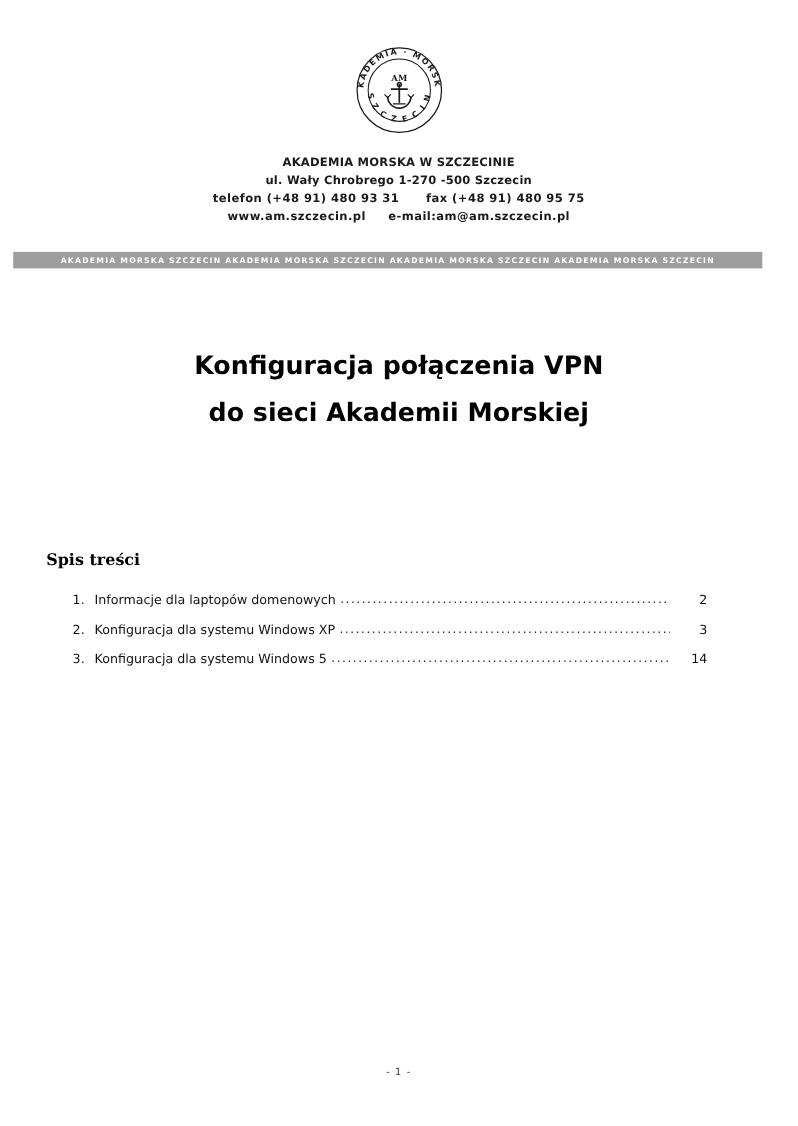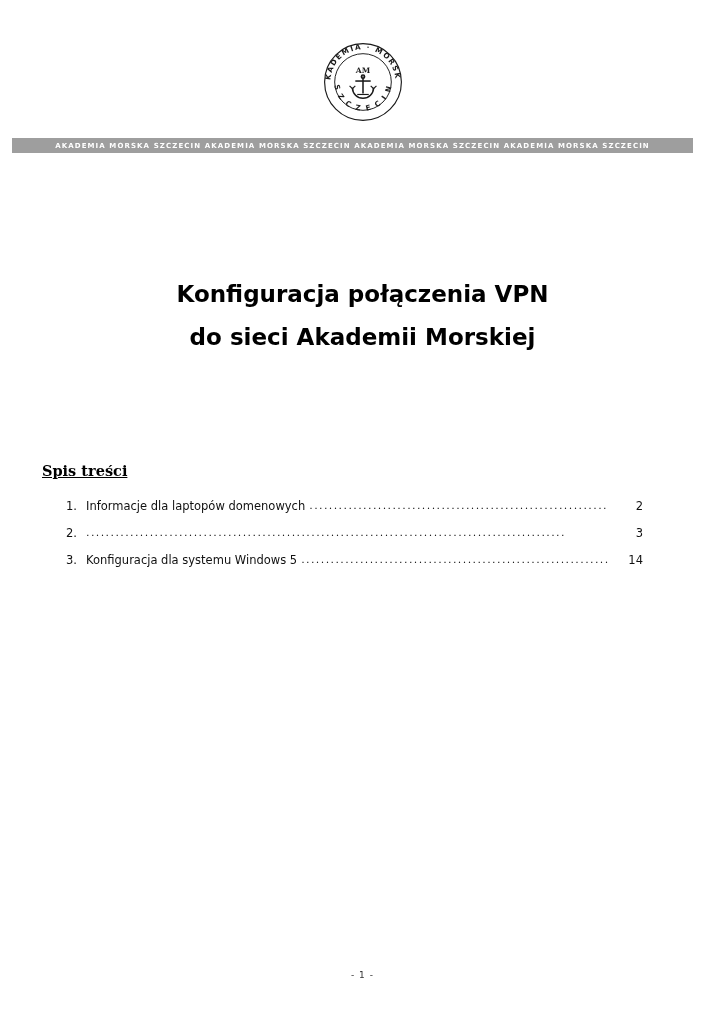--- a/index.html
+++ b/index.html
@@ -46,21 +46,21 @@
     font-weight: bold;
     color: #1a1a1a;
     line-height: 1.55;
     letter-spacing: 0.2px;
   }
   .header-block .line { white-space: pre; }
   .header-block .line.contact { letter-spacing: 0.4px; }
 
   
   .ribbon {
-    margin: 8px 0 0 -28px;
+    margin: 24px 0 0 -28px;
     width: 681px;
     height: 15px;
     background: #9e9e9e;
     color: #ffffff;
     font-size: 7px;
     font-weight: bold;
     letter-spacing: 1.1px;
     display: flex;
     align-items: center;
     justify-content: center;
@@ -71,36 +71,35 @@
   
   .version {
     margin-top: 20px;
     margin-left: -2px;
     font-size: 11.5px;
     color: #111;
   }
 
   
   .title-block {
-    margin-top: 120px;
+    margin-top: 68px;
     text-align: center;
     font-size: 23px;
     font-weight: bold;
     line-height: 1.85;
     color: #000;
   }
 
   
   .toc-heading {
     margin-top: 104px;
     margin-left: 2px;
     font-family: "DejaVu Serif", serif;
     font-size: 14.5px;
     font-weight: bold;
-    text-decoration: underline;
     color: #000;
   }
   .toc {
     margin-top: 14px;
     margin-left: 26px;
     margin-right: 42px;
   }
   .toc-row {
     display: flex;
     align-items: baseline;
@@ -171,20 +170,26 @@
           <path d="M39 56 A 11 11 0 0 0 61 56" stroke-width="1.6" fill="none"></path>
           <circle cx="50" cy="44.5" r="1.8" fill="none" stroke-width="1.4"></circle>
           <path d="M36 54 L39 57 L42 54" stroke-width="1.2" fill="none"></path>
           <path d="M58 54 L61 57 L64 54" stroke-width="1.2" fill="none"></path>
           <path d="M44 63 L56 63" stroke-width="1.2" fill="none"></path>
         </g>
       </svg>
     </div>
   </div>
 
+  <div class="header-block">
+    <div class="line">AKADEMIA MORSKA W SZCZECINIE</div>
+    <div class="line">ul. Wały Chrobrego 1-270 -500 Szczecin</div>
+    <div class="line contact">telefon (+48 91) 480 93 31      fax (+48 91) 480 95 75</div>
+    <div class="line contact">www.am.szczecin.pl     e-mail:am@am.szczecin.pl</div>
+  </div>
 
   <div class="ribbon">AKADEMIA MORSKA SZCZECIN AKADEMIA MORSKA SZCZECIN AKADEMIA MORSKA SZCZECIN AKADEMIA MORSKA SZCZECIN</div>
 
 
   <div class="title-block">
     <div>Konfiguracja połączenia VPN</div>
     <div>do sieci Akademii Morskiej</div>
   </div>
 
   <div class="toc-heading">Spis treści</div>
@@ -192,20 +197,21 @@
 
     <div class="toc-row">
       <span class="toc-num">1.</span>
       <span class="toc-label">Informacje dla laptopów domenowych</span>
       <span class="toc-dots">..................................................................................................</span>
       <span class="toc-page">2</span>
     </div>
 
     <div class="toc-row">
       <span class="toc-num">2.</span>
+      <span class="toc-label">Konfiguracja dla systemu Windows XP</span>
       <span class="toc-dots">..................................................................................................</span>
       <span class="toc-page">3</span>
     </div>
 
     <div class="toc-row">
       <span class="toc-num">3.</span>
       <span class="toc-label">Konfiguracja dla systemu Windows 5</span>
       <span class="toc-dots">..................................................................................................</span>
       <span class="toc-page">14</span>
     </div>

